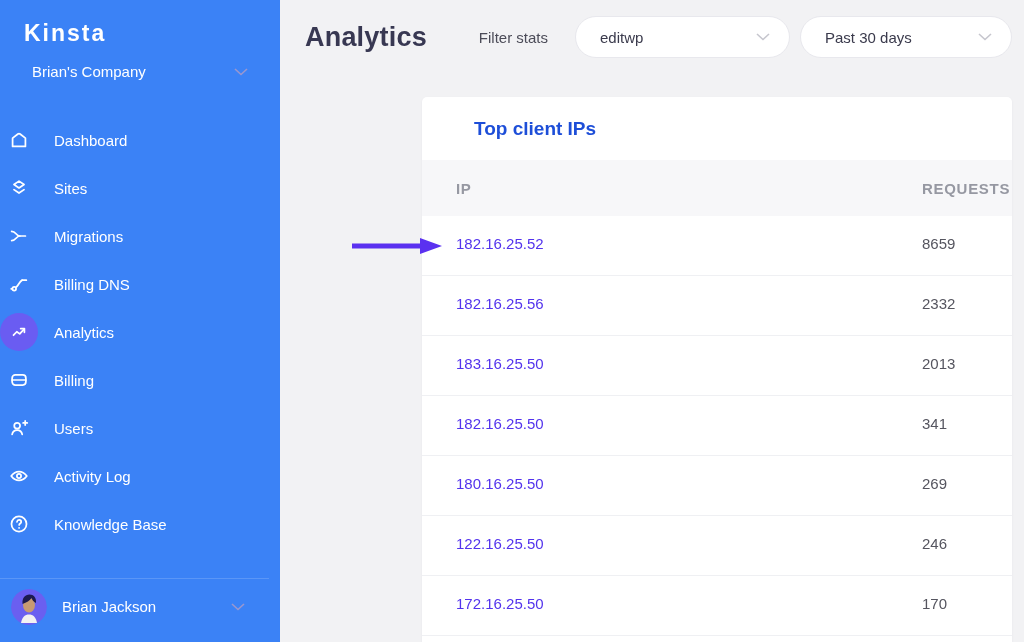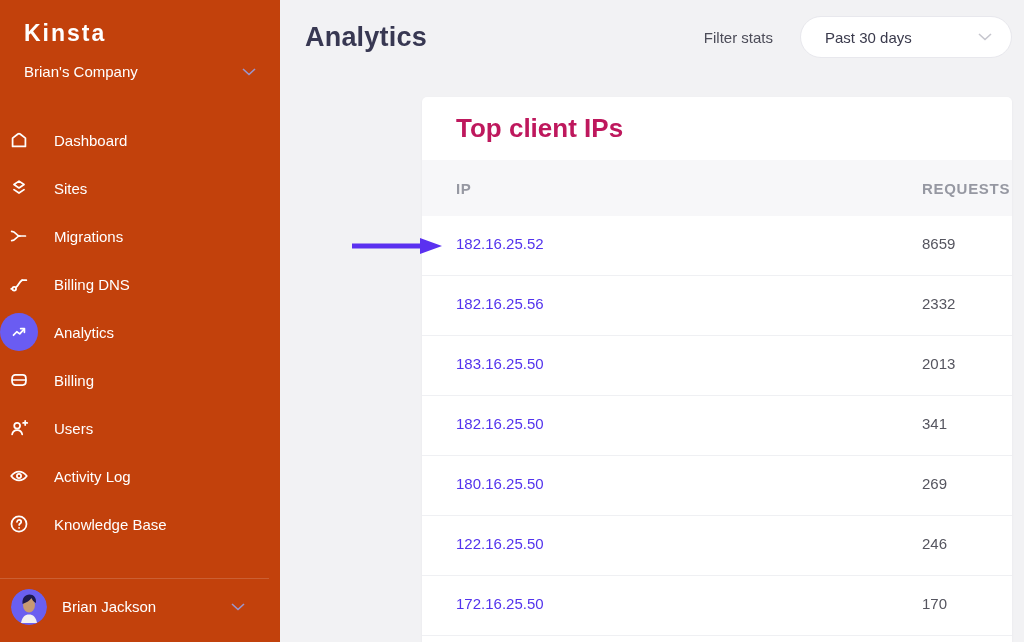--- a/index.html
+++ b/index.html
@@ -1,23 +1,23 @@
 <!DOCTYPE html>
 <html><head>
 <meta charset="utf-8">
 <style>
   * { margin:0; padding:0; box-sizing:border-box; }
   html,body { width:1024px; height:642px; overflow:hidden; }
   body { font-family:"Liberation Sans", sans-serif; background:#f2f2f4; }
   .app { display:flex; width:1024px; height:642px; }
 
   
-  .sidebar { position:relative; width:280px; flex-shrink:0; background:#c2410c; color:#fff; }
+  .sidebar { position:relative; width:280px; flex-shrink:0; background:#3b82f6; color:#fff; }
   .logo { padding:20px 24px 6px; font-size:23px; font-weight:bold; letter-spacing:2px; color:#fff; }
-  .company { display:flex; align-items:center; justify-content:space-between; padding:10px 24px 14px; font-size:15px; cursor:pointer; }
+  .company { display:flex; align-items:center; justify-content:space-between; padding:10px 32px 14px; font-size:15px; cursor:pointer; }
   .chev { width:14px; height:8px; flex-shrink:0; }
   .chev path { fill:none; stroke:#9a97cf; stroke-width:1.6; }
   .nav { margin-top:22px; }
   .nav-item { display:flex; align-items:center; height:48px; padding:0 0; cursor:pointer; font-size:15px; }
   .nav-ico { width:38px; height:38px; border-radius:50%; display:flex; align-items:center; justify-content:center; margin-right:16px; flex-shrink:0; }
   .nav-item.active .nav-ico { background:#6a5cf2; }
   .nav-ico svg { width:22px; height:22px; }
   .nav-ico path, .nav-ico circle, .nav-ico rect, .nav-ico line { fill:none; stroke:#fff; stroke-width:1.9; stroke-linecap:round; stroke-linejoin:round; }
   .nav-label { color:#fff; }
   .side-footer { position:absolute; bottom:0; left:0; right:11px; height:64px; border-top:1px solid rgba(255,255,255,.16);
@@ -32,21 +32,21 @@
   .filter-label { margin-left:auto; font-size:15px; color:#4c4c58; margin-right:27px; }
   .pill { height:42px; background:#fff; border:1px solid #e8e8ed; border-radius:22px; display:flex; align-items:center;
           justify-content:space-between; padding:0 19px 0 24px; font-size:15px; color:#3a3a4c; cursor:pointer; }
   .pill-site { width:215px; margin-right:10px; }
   .pill-range { width:212px; }
   .pill .chev path { stroke:#c6c6ce; }
 
   
   .card { position:absolute; left:142px; top:97px; width:590px; height:600px; background:#fff; border-radius:5px;
           box-shadow:0 1px 3px rgba(40,40,80,.05); overflow:hidden; }
-  .card-title { height:63px; display:flex; align-items:center; padding:0 34px; font-size:26px; font-weight:bold; color:#be185d; }
+  .card-title { height:63px; display:flex; align-items:center; padding:0 52px; font-size:19px; font-weight:bold; color:#1d4ed8; }
   .thead { height:56px; background:#f7f7f9; display:flex; align-items:center; justify-content:space-between;
            padding:0 28px 0 34px; font-size:15px; font-weight:bold; color:#9698a2; letter-spacing:.7px; }
   .th-req { width:62px; }
   .row { height:60px; display:flex; align-items:center; justify-content:space-between;
          padding:0 28px 4px 34px; border-bottom:1px solid #eff0f3; background:#fff; }
   .ip { font-size:15px; color:#5333ed; cursor:pointer; }
   .req { width:62px; font-size:15px; color:#55555f; }
 
   
   .anno-arrow { position:absolute; left:70px; top:238px; width:92px; height:16px; pointer-events:none; }
@@ -166,20 +166,26 @@
           <path d="M1 1l6 5.5L13 1"></path>
         </svg>
     </div>
   </aside>
 
   <main class="main">
 
     <div class="topbar">
       <h1 class="page-title">Analytics</h1>
       <span class="filter-label">Filter stats</span>
+      <div class="pill pill-site">
+        <span>editwp</span>
+        <svg class="chev" viewBox="0 0 14 8">
+            <path d="M1 1l6 5.5L13 1"></path>
+          </svg>
+      </div>
       <div class="pill pill-range">
         <span>Past 30 days</span>
         <svg class="chev" viewBox="0 0 14 8">
             <path d="M1 1l6 5.5L13 1"></path>
           </svg>
       </div>
     </div>
 
     <section class="card">
       <div class="card-title">Top client IPs</div>

